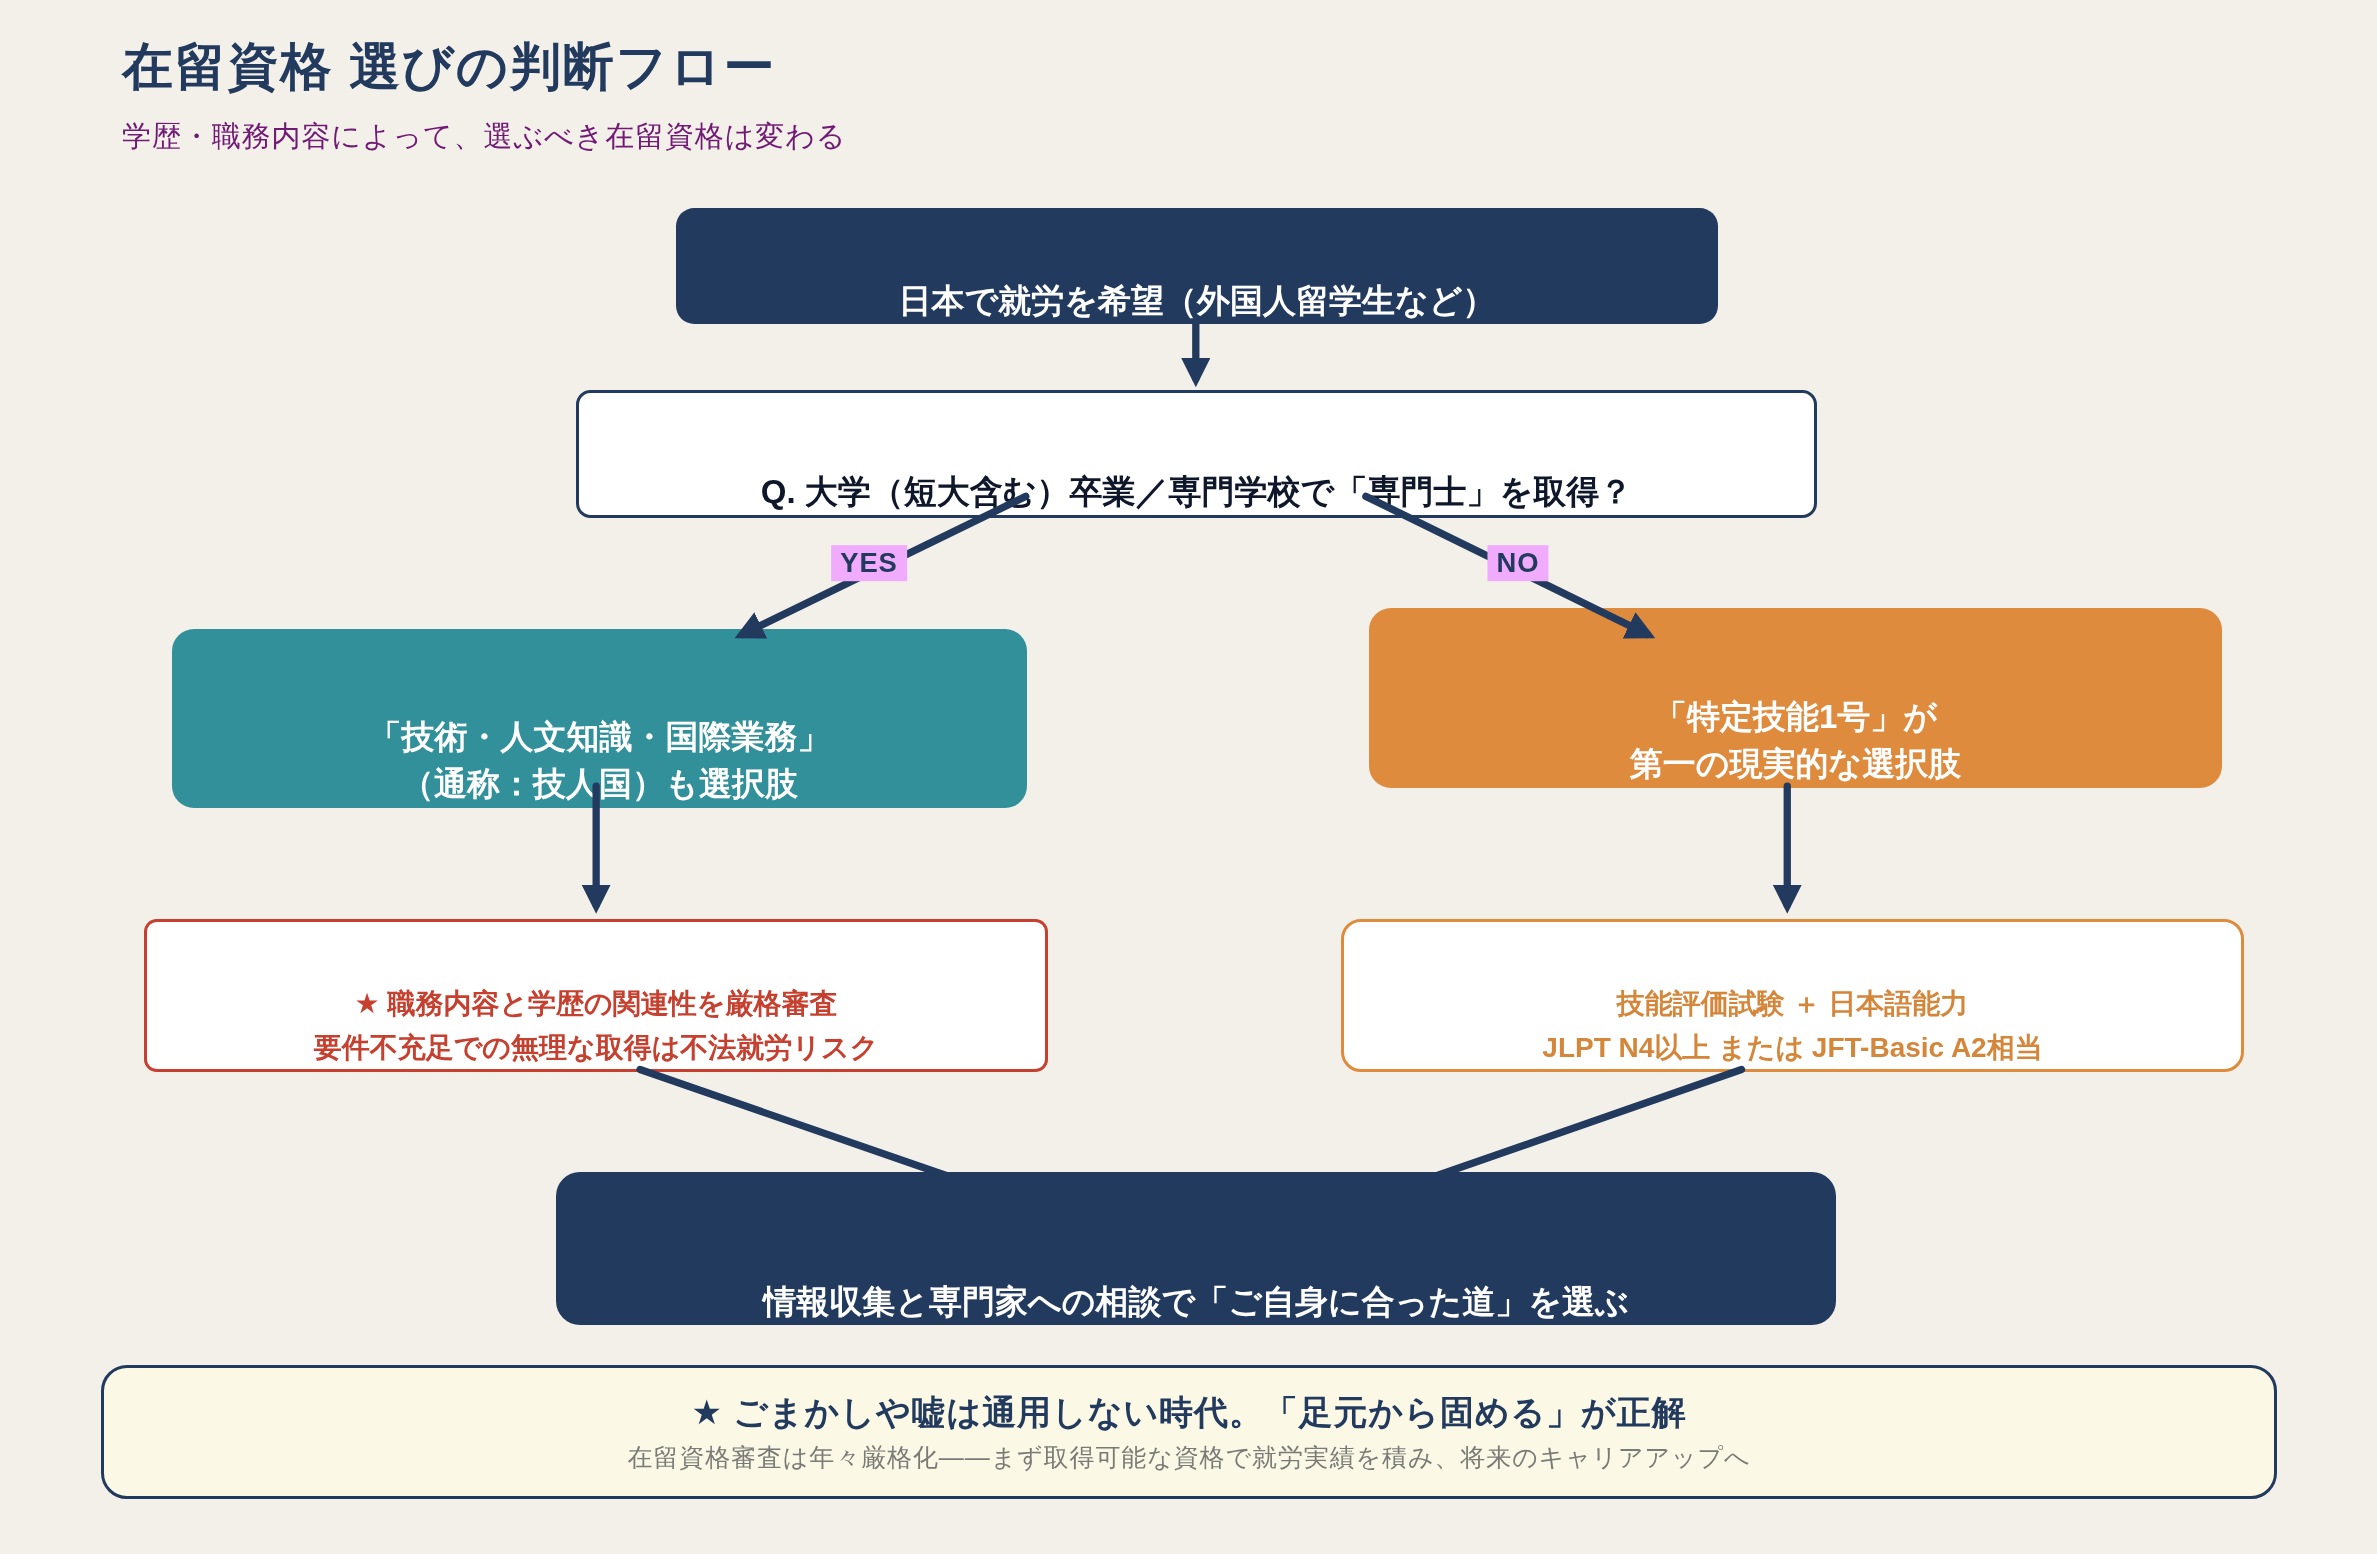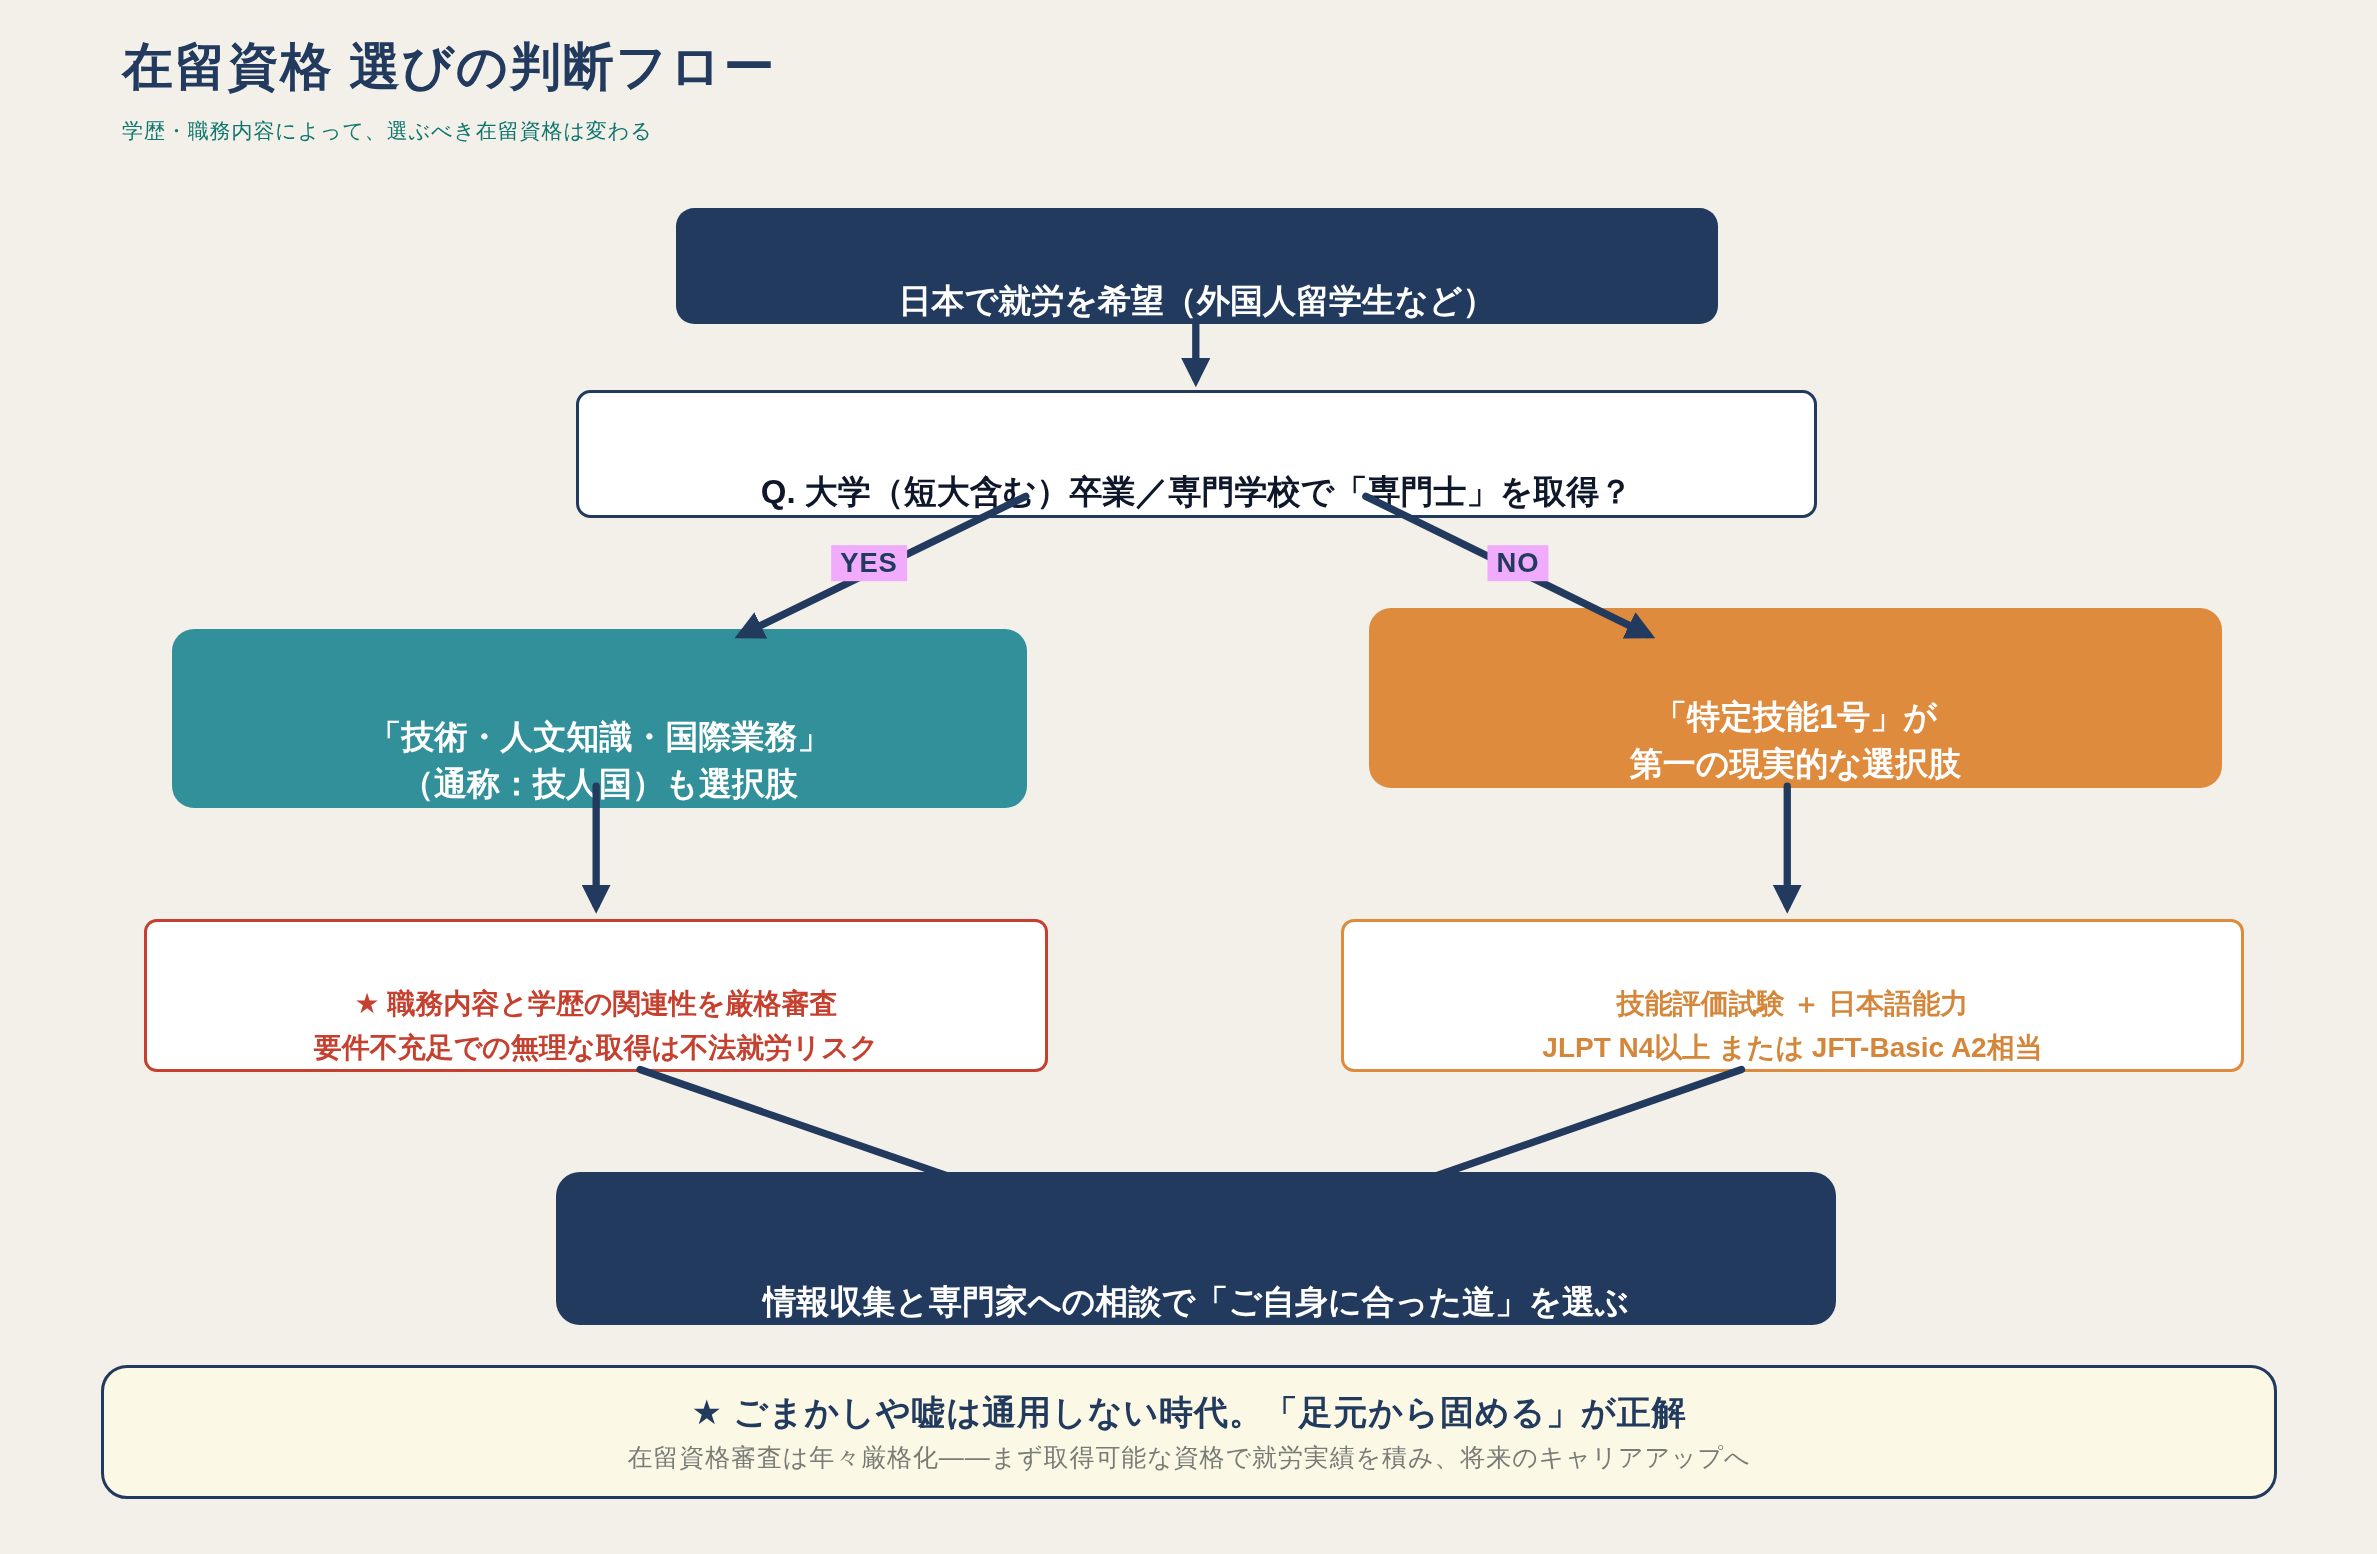--- a/index.html
+++ b/index.html
@@ -6,32 +6,32 @@
   .canvas{
     position:relative;width:2377px;height:1554px;background:#f3f0e9;
     font-family:"Liberation Sans","DejaVu Sans",sans-serif;overflow:hidden;
   }
   .title{
     position:absolute;left:122px;top:33px;margin:0;
     font-size:51px;font-weight:800;color:#223a5e;letter-spacing:1.8px;
   }
   .subtitle{
     position:absolute;left:122px;top:117px;margin:0;
-    font-size:21px;color:#0f766e;letter-spacing:0.9px;
+    font-size:29px;color:#701a75;letter-spacing:0.9px;
   }
   .node{
     position:absolute;display:flex;flex-direction:column;justify-content:flex-end;align-items:center;
     text-align:center;box-sizing:border-box;font-weight:700;
   }
   .filled-navy{background:#223a5e;color:#ffffff;border-radius:18.3px;font-size:33px;}
   .filled-teal{background:#31909a;color:#ffffff;border-radius:22px;font-size:33px;line-height:1.42;}
   .filled-orange{background:#de8b3e;color:#ffffff;border-radius:22px;font-size:33px;line-height:1.42;}
   .outline-navy{background:#ffffff;border:3.7px solid #223a5e;color:#0f172a;border-radius:14.6px;font-size:33px;}
   .outline-red{background:#ffffff;border:3.7px solid #c5402f;color:#c5402f;border-radius:12.8px;font-size:28px;line-height:1.55;}
-  .outline-orange{background:#ffffff;border:3.7px solid #de8b3e;color:#d4873b;border-radius:13px;font-size:28px;line-height:1.55;}
+  .outline-orange{background:#ffffff;border:3.7px solid #de8b3e;color:#d4873b;border-radius:20px;font-size:28px;line-height:1.55;}
 
   #node-start{left:676px;top:208px;width:1042px;height:116px;}
   #node-question{left:576px;top:390px;width:1241px;height:128px;}
   #node-yes-branch{left:172px;top:608px;width:855px;height:179px;margin-top:21px;}
   #node-no-branch{left:1369px;top:608px;width:853px;height:180px;}
   #node-yes-note{left:144px;top:919px;width:904px;height:153px;}
   #node-no-note{left:1341px;top:919px;width:903px;height:153px;}
   #node-conclusion{left:556px;top:1172px;width:1280px;height:153px;border-radius:24px;}
   #callout{
     left:101px;top:1365px;width:2176px;height:134px;

